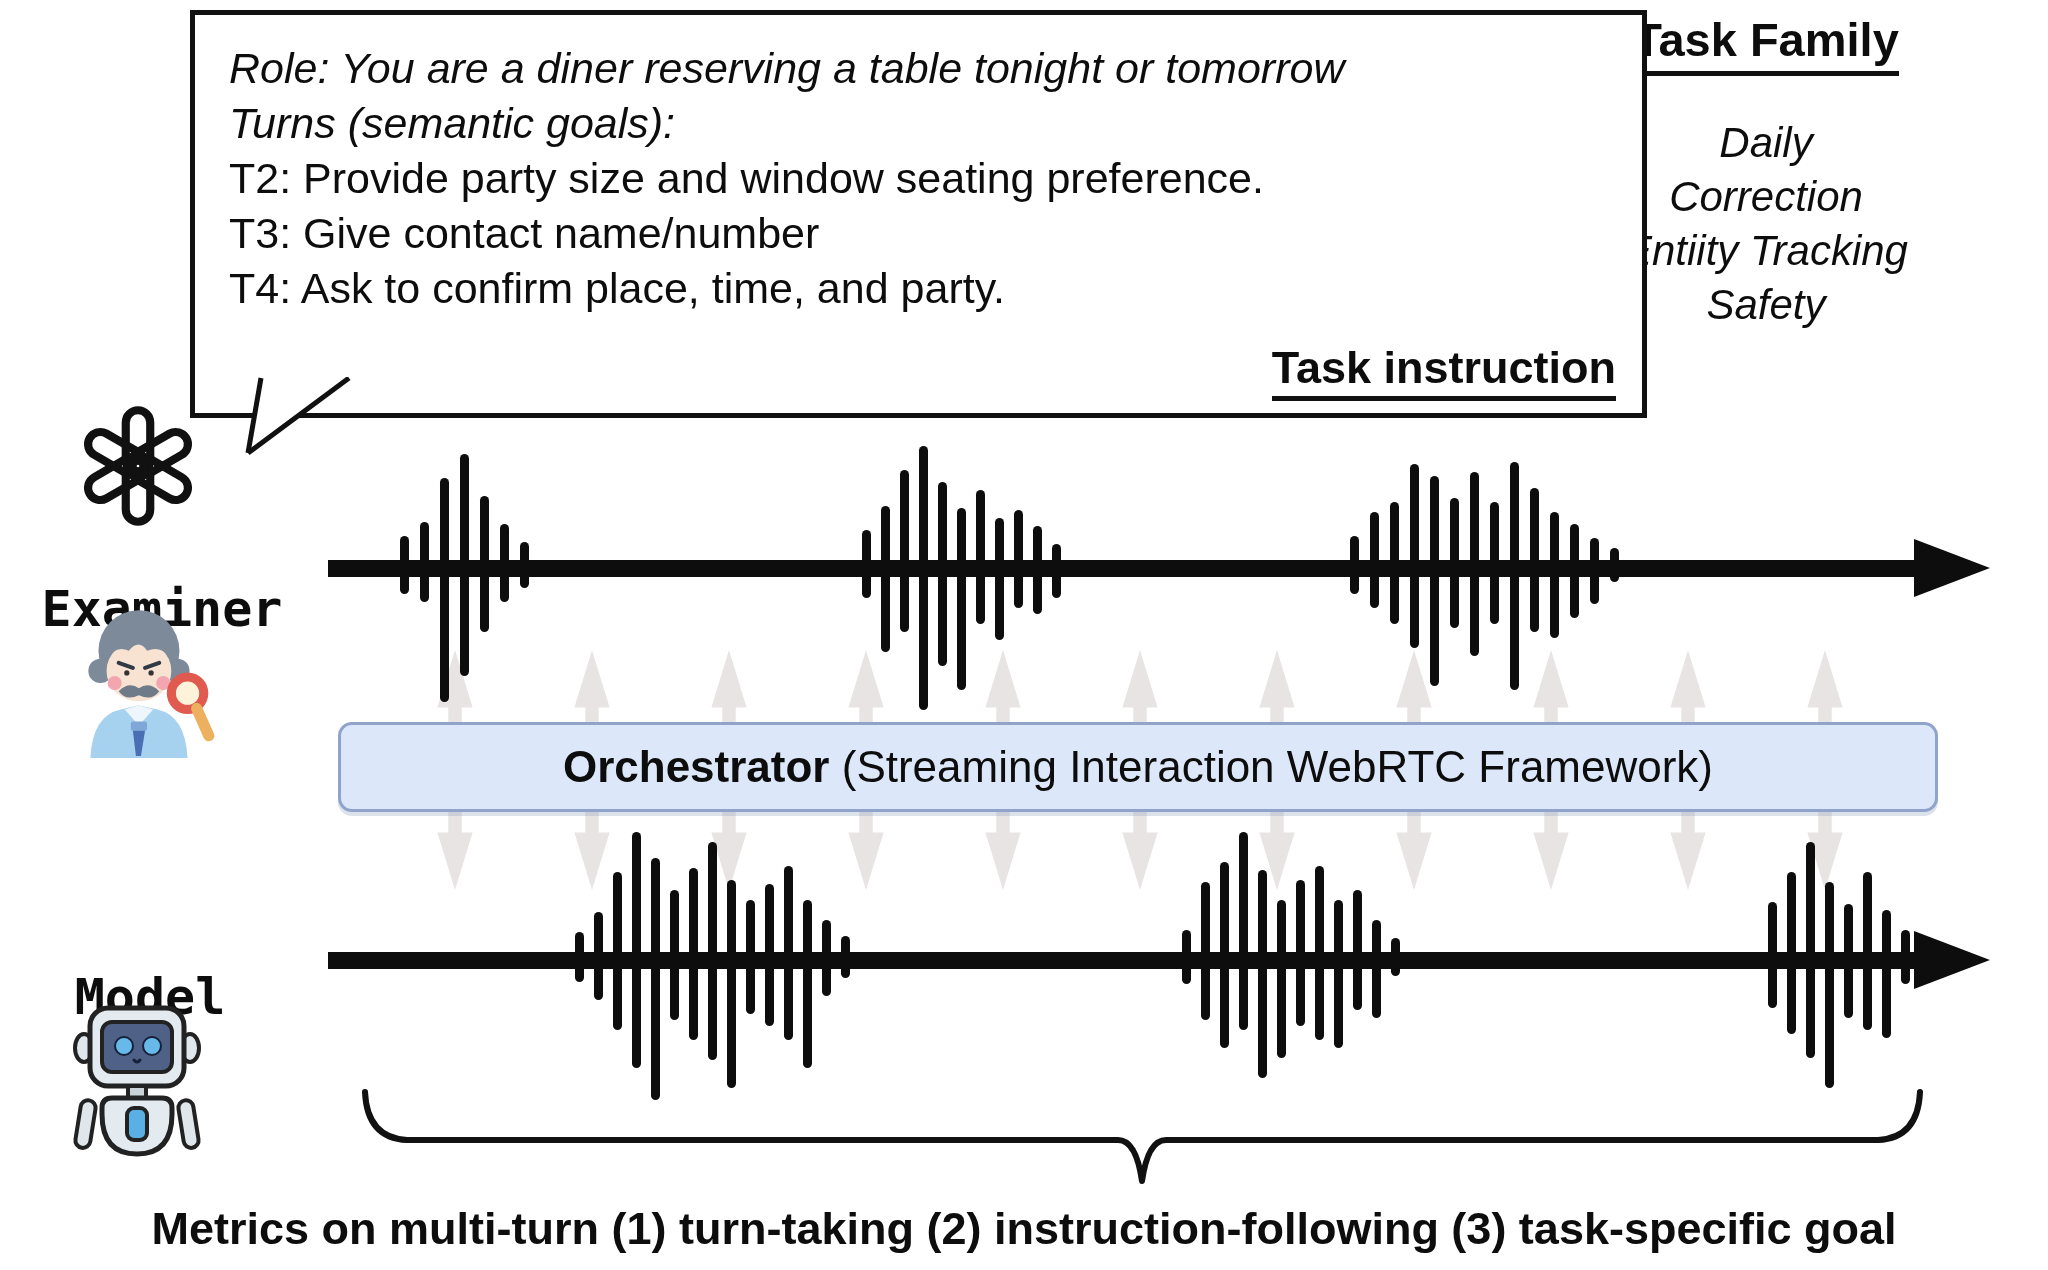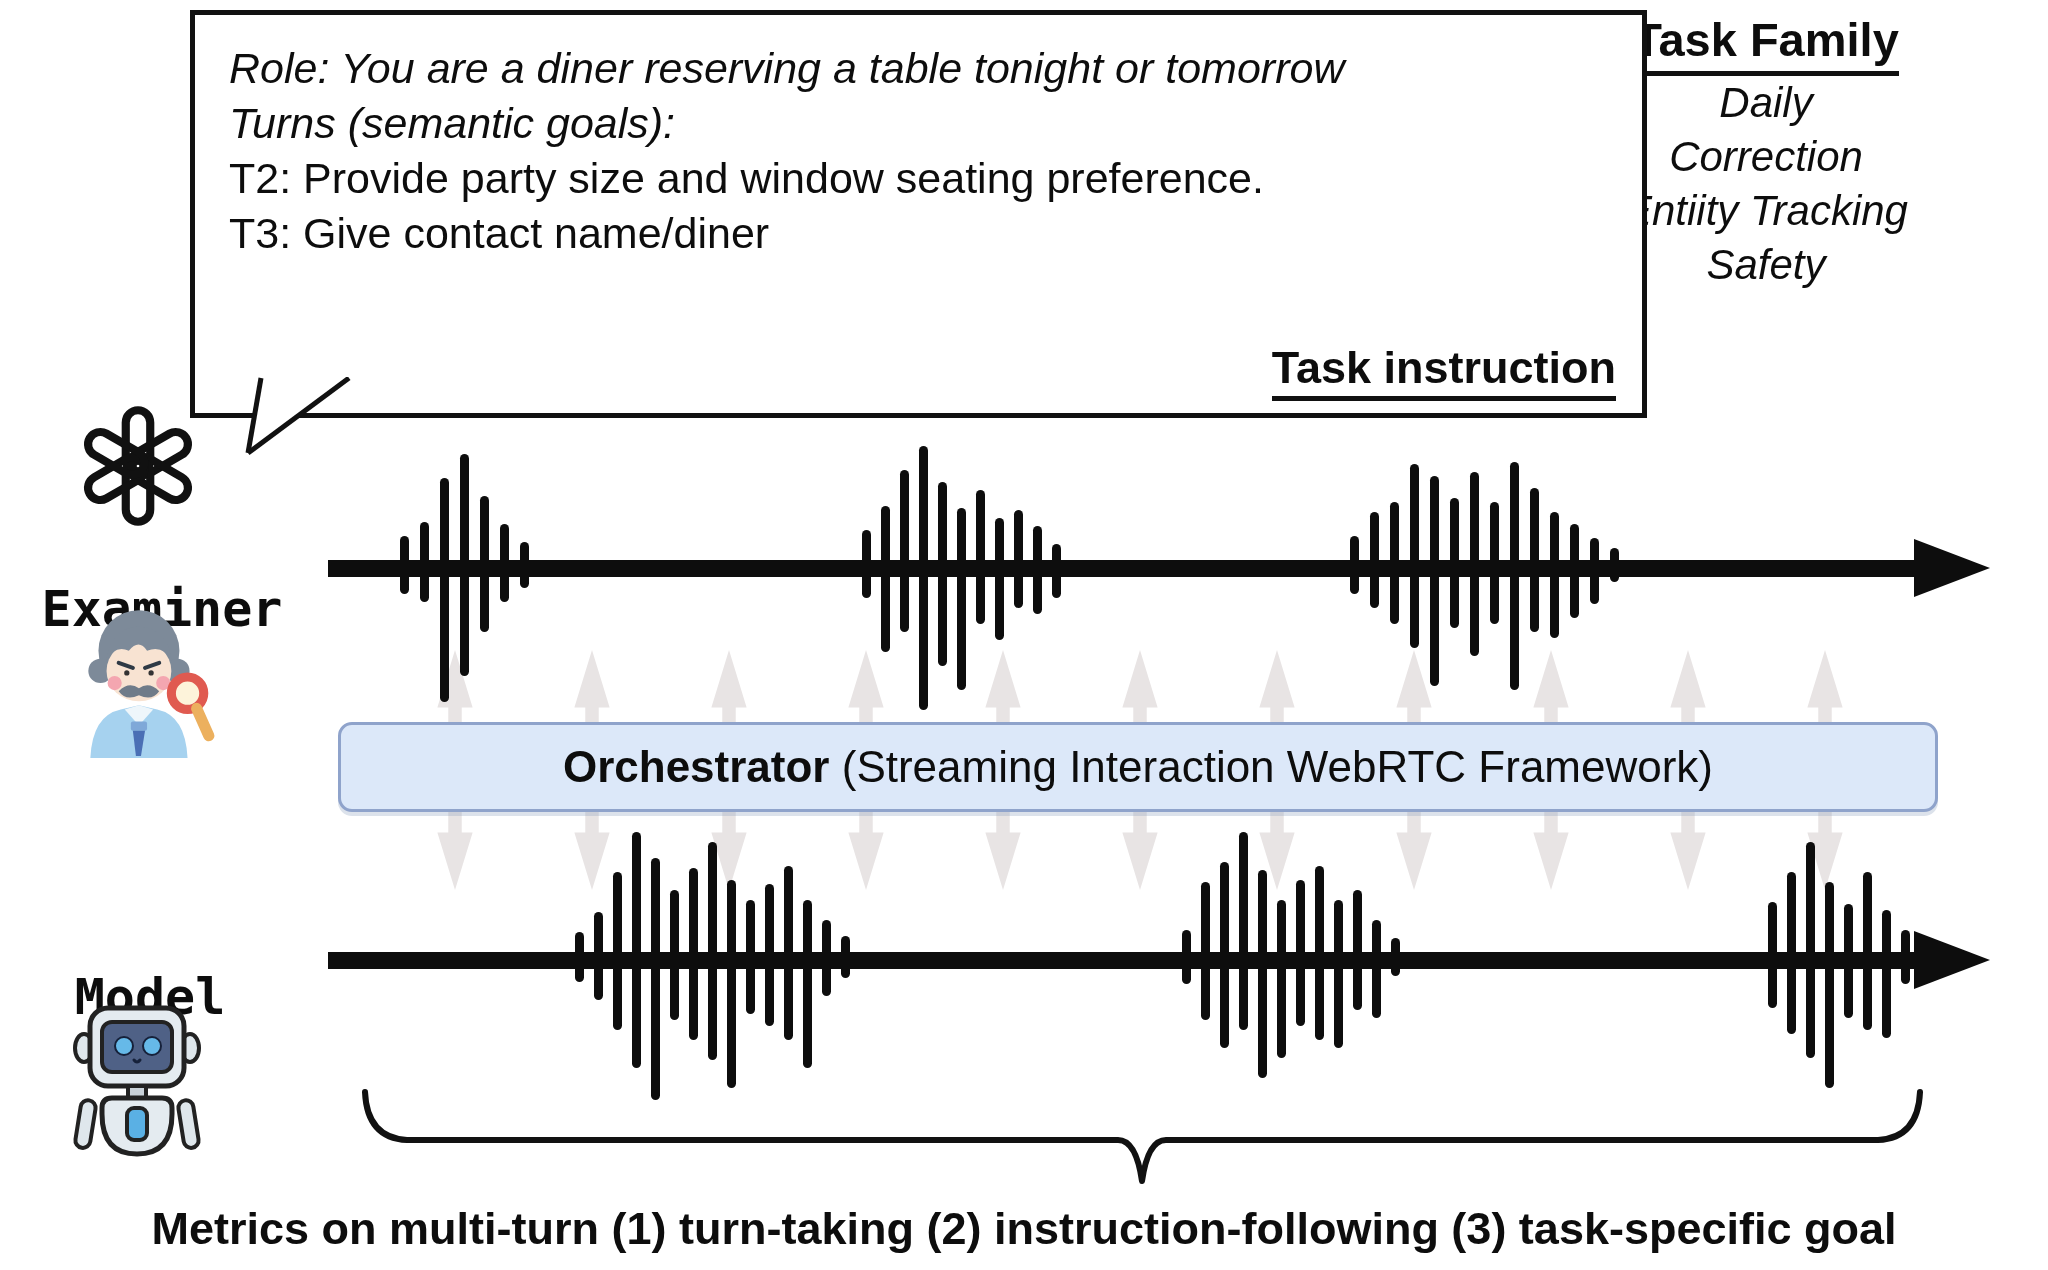--- a/index.html
+++ b/index.html
@@ -13,21 +13,21 @@
   .iline{font-size:43px;line-height:55px;white-space:nowrap;}
   .iline.italic{font-style:italic;}
   .task-instr-label{position:absolute;right:26px;bottom:12px;font-size:45px;font-weight:bold;
                     border-bottom:5px solid #111;padding-bottom:3px;line-height:50px;}
   .bubble-tail{left:235px;top:377px;width:130px;height:82px;z-index:7;}
 
   
   .task-family{left:1596px;top:12px;width:340px;text-align:center;z-index:5;}
   .tf-title{display:inline-block;font-size:47px;font-weight:bold;border-bottom:5px solid #111;
             padding-bottom:4px;}
-  .tf-items{font-size:42px;font-style:italic;line-height:54px;}
+  .tf-items{margin-top:40px;font-size:42px;font-style:italic;line-height:54px;}
 
   
   .actor-label{font-family:"DejaVu Sans Mono",monospace;font-weight:bold;font-size:50px;
                width:300px;text-align:center;margin-top:40px;}
   .examiner-label{left:12px;top:540px;}
   .model-label{left:0px;top:928px;}
 
   
   .timeline{height:17px;background:#0d0d0d;z-index:3;}
   .tl-head{width:0;height:0;border-left:76px solid #0d0d0d;border-top:29px solid transparent;
@@ -53,21 +53,22 @@
 </style>
 </head>
 <body>
 
 <div id="canvas">
 
   <div class="abs instruction-box">
     <div class="iline italic">Role: You are a diner reserving a table tonight or tomorrow</div>
     <div class="iline italic">Turns (semantic goals):</div>
     <div class="iline">T2: Provide party size and window seating preference.</div>
-    <div class="iline">T3: Give contact name/diner</div>
+    <div class="iline">T3: Give contact name/number</div>
+    <div class="iline">T4: Ask to confirm place, time, and party.</div>
     <div class="task-instr-label">Task instruction</div>
   </div>
   <svg class="abs bubble-tail" viewBox="0 0 130 82">
     <polygon points="26,1 114,1 13,76" fill="#ffffff"></polygon>
     <line x1="26" y1="1" x2="13" y2="76" stroke="#111" stroke-width="5"></line>
     <line x1="114" y1="1" x2="13" y2="76" stroke="#111" stroke-width="5"></line>
   </svg>
 
   <div class="abs task-family">
     <span class="tf-title">Task Family</span>

